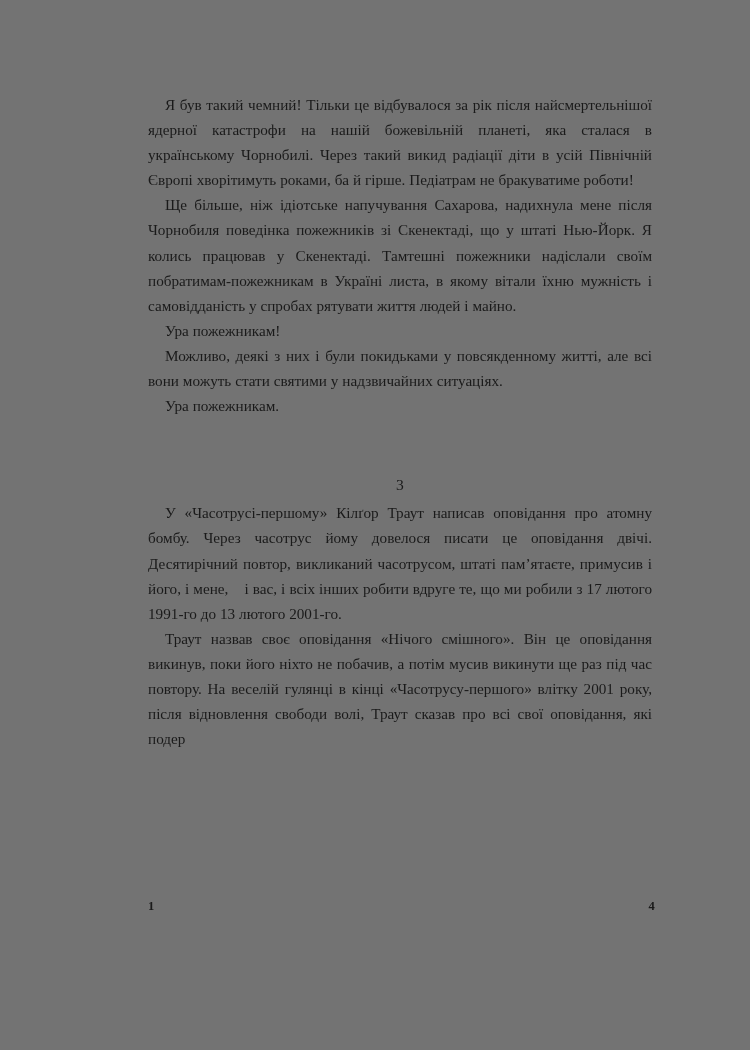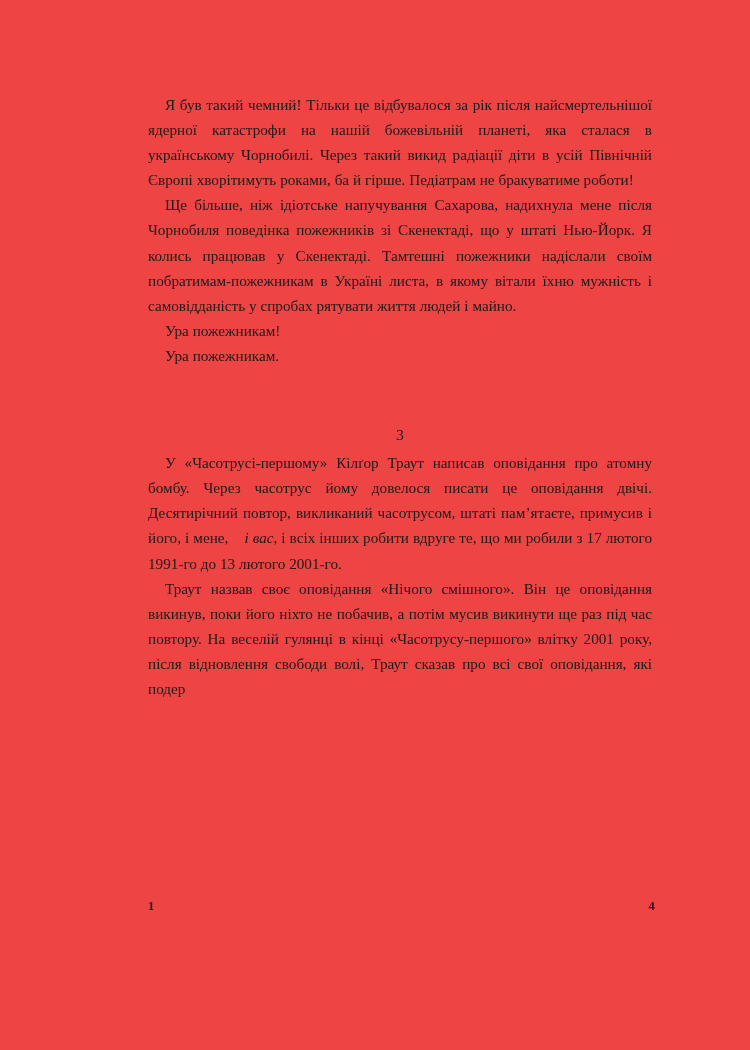--- a/index.html
+++ b/index.html
@@ -6,21 +6,21 @@
   html, body {
     margin: 0;
     padding: 0;
     background: #ffffff;
   }
 
   .page {
     position: relative;
     width: 750px;
     height: 1050px;
-    background: #ef4444;
+    background: #737373;
     margin: 0 auto;
     overflow: hidden;
     font-family: "Liberation Serif", "DejaVu Serif", serif;
     color: #1a1a1a;
     -webkit-font-smoothing: antialiased;
   }
 
   
   .textblock {
     position: absolute;
@@ -34,21 +34,20 @@
     font-size: 15.2px;
     line-height: 25.1px;
     text-align: justify;
     text-justify: inter-word;
     text-indent: 17px;
     hyphens: manual;
     word-spacing: 0.1px;
   }
 
   .para .it {
-    font-style: italic;
     margin-left: 12px;
   }
 
   
   .chapter-heading {
     margin: 0;
     font-size: 15.6px;
     line-height: 25.1px;
     font-weight: normal;
     text-align: center;
@@ -92,20 +91,21 @@
 <div class="page">
 
   <div class="textblock">
 
     <p class="para">Я був такий чемний! Тільки це відбувалося за рік після найсмертельнішої ядерної катастрофи на нашій божевільній планеті, яка сталася в українському Чорнобилі. Через такий викид радіації діти в усій Північній Європі хворітимуть роками, ба й гірше. Педіатрам не бракуватиме роботи!</p>
 
     <p class="para">Ще більше, ніж ідіотське напучування Сахарова, надихнула мене після Чорнобиля поведінка пожежників зі Скенектаді, що у штаті Нью-Йорк. Я колись працював у Скенектаді. Тамтешні пожежники надіслали своїм побратимам-пожежникам в Україні листа, в якому вітали їхню мужність і самовідданість у спробах рятувати життя людей і майно.</p>
 
     <p class="para">Ура пожежникам!</p>
 
+    <p class="para">Можливо, деякі з них і були покидьками у повсякденному житті, але всі вони можуть стати святими у надзвичайних ситуаціях.</p>
 
     <p class="para">Ура пожежникам.</p>
 
     <div class="gap-before-heading"></div>
 
     <p class="chapter-heading">3</p>
 
     <div class="gap-after-heading"></div>
 
     <p class="para" id="p6">

